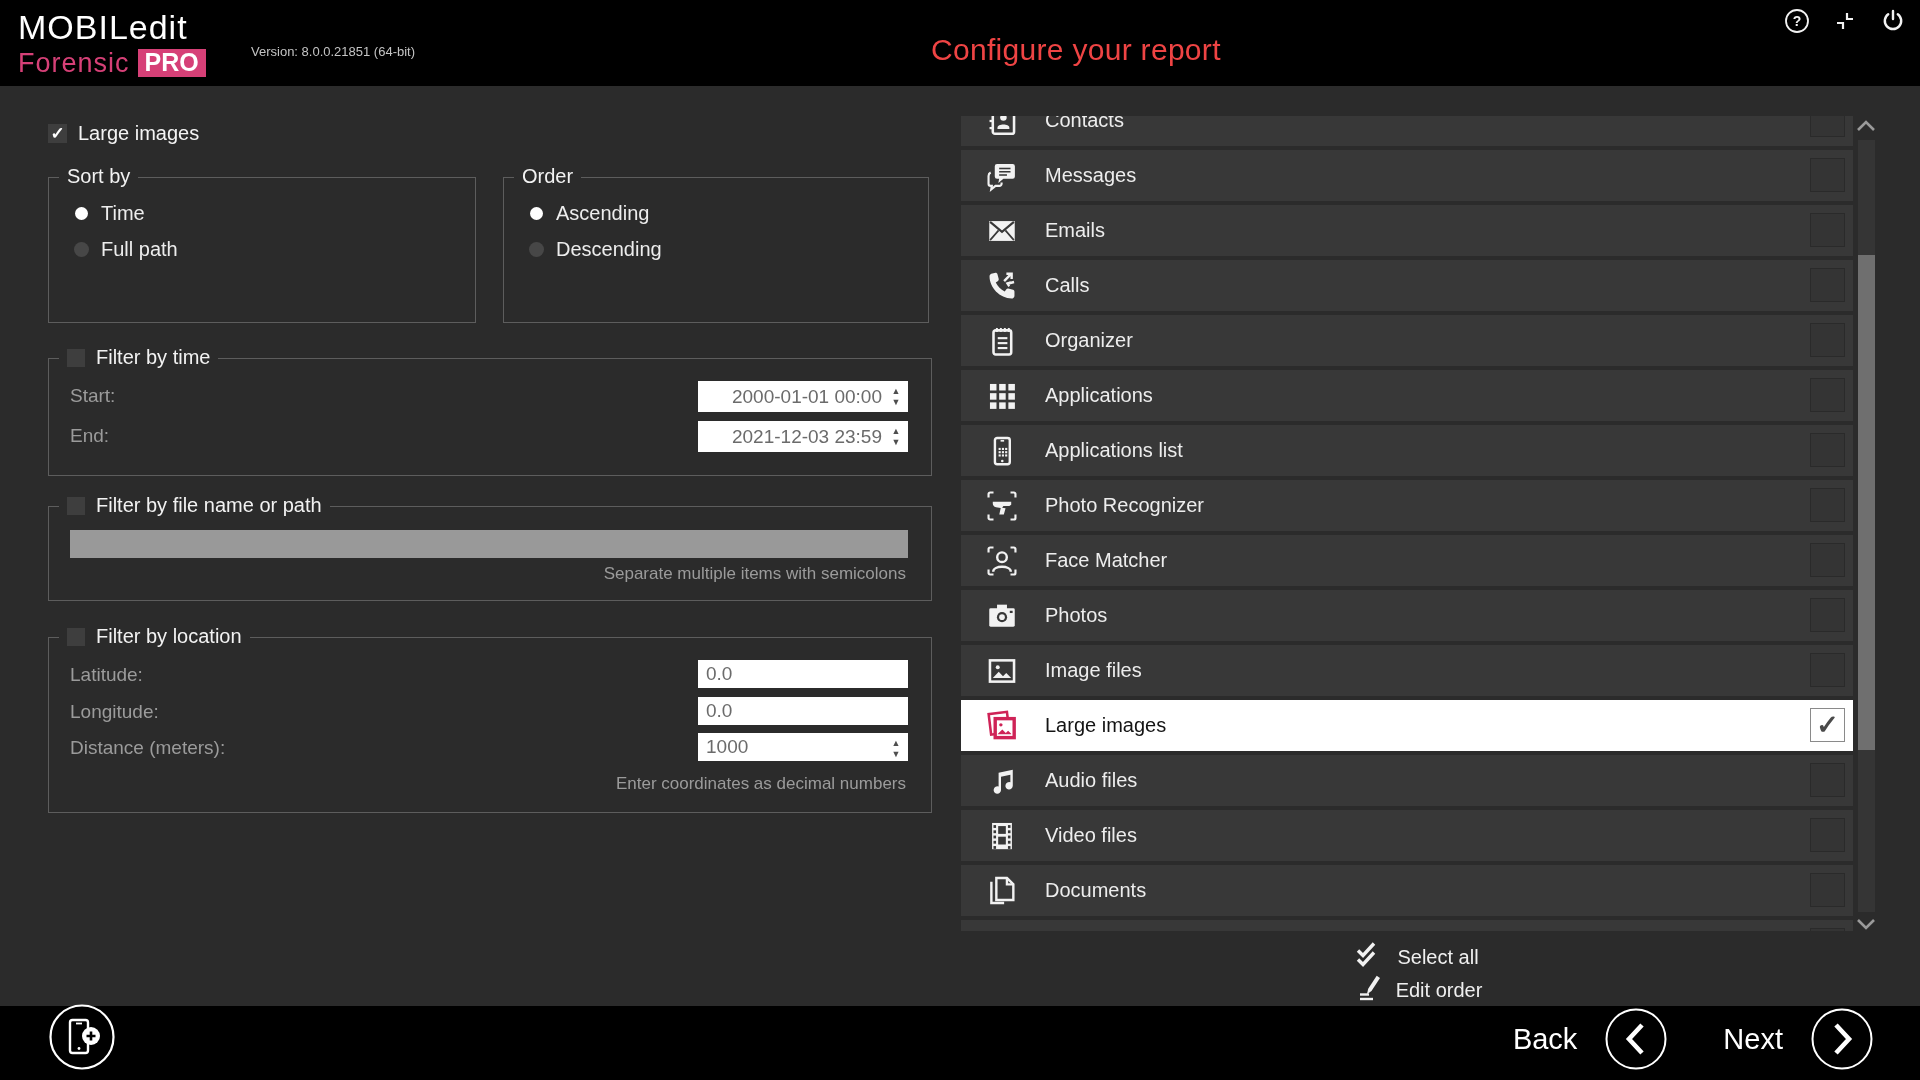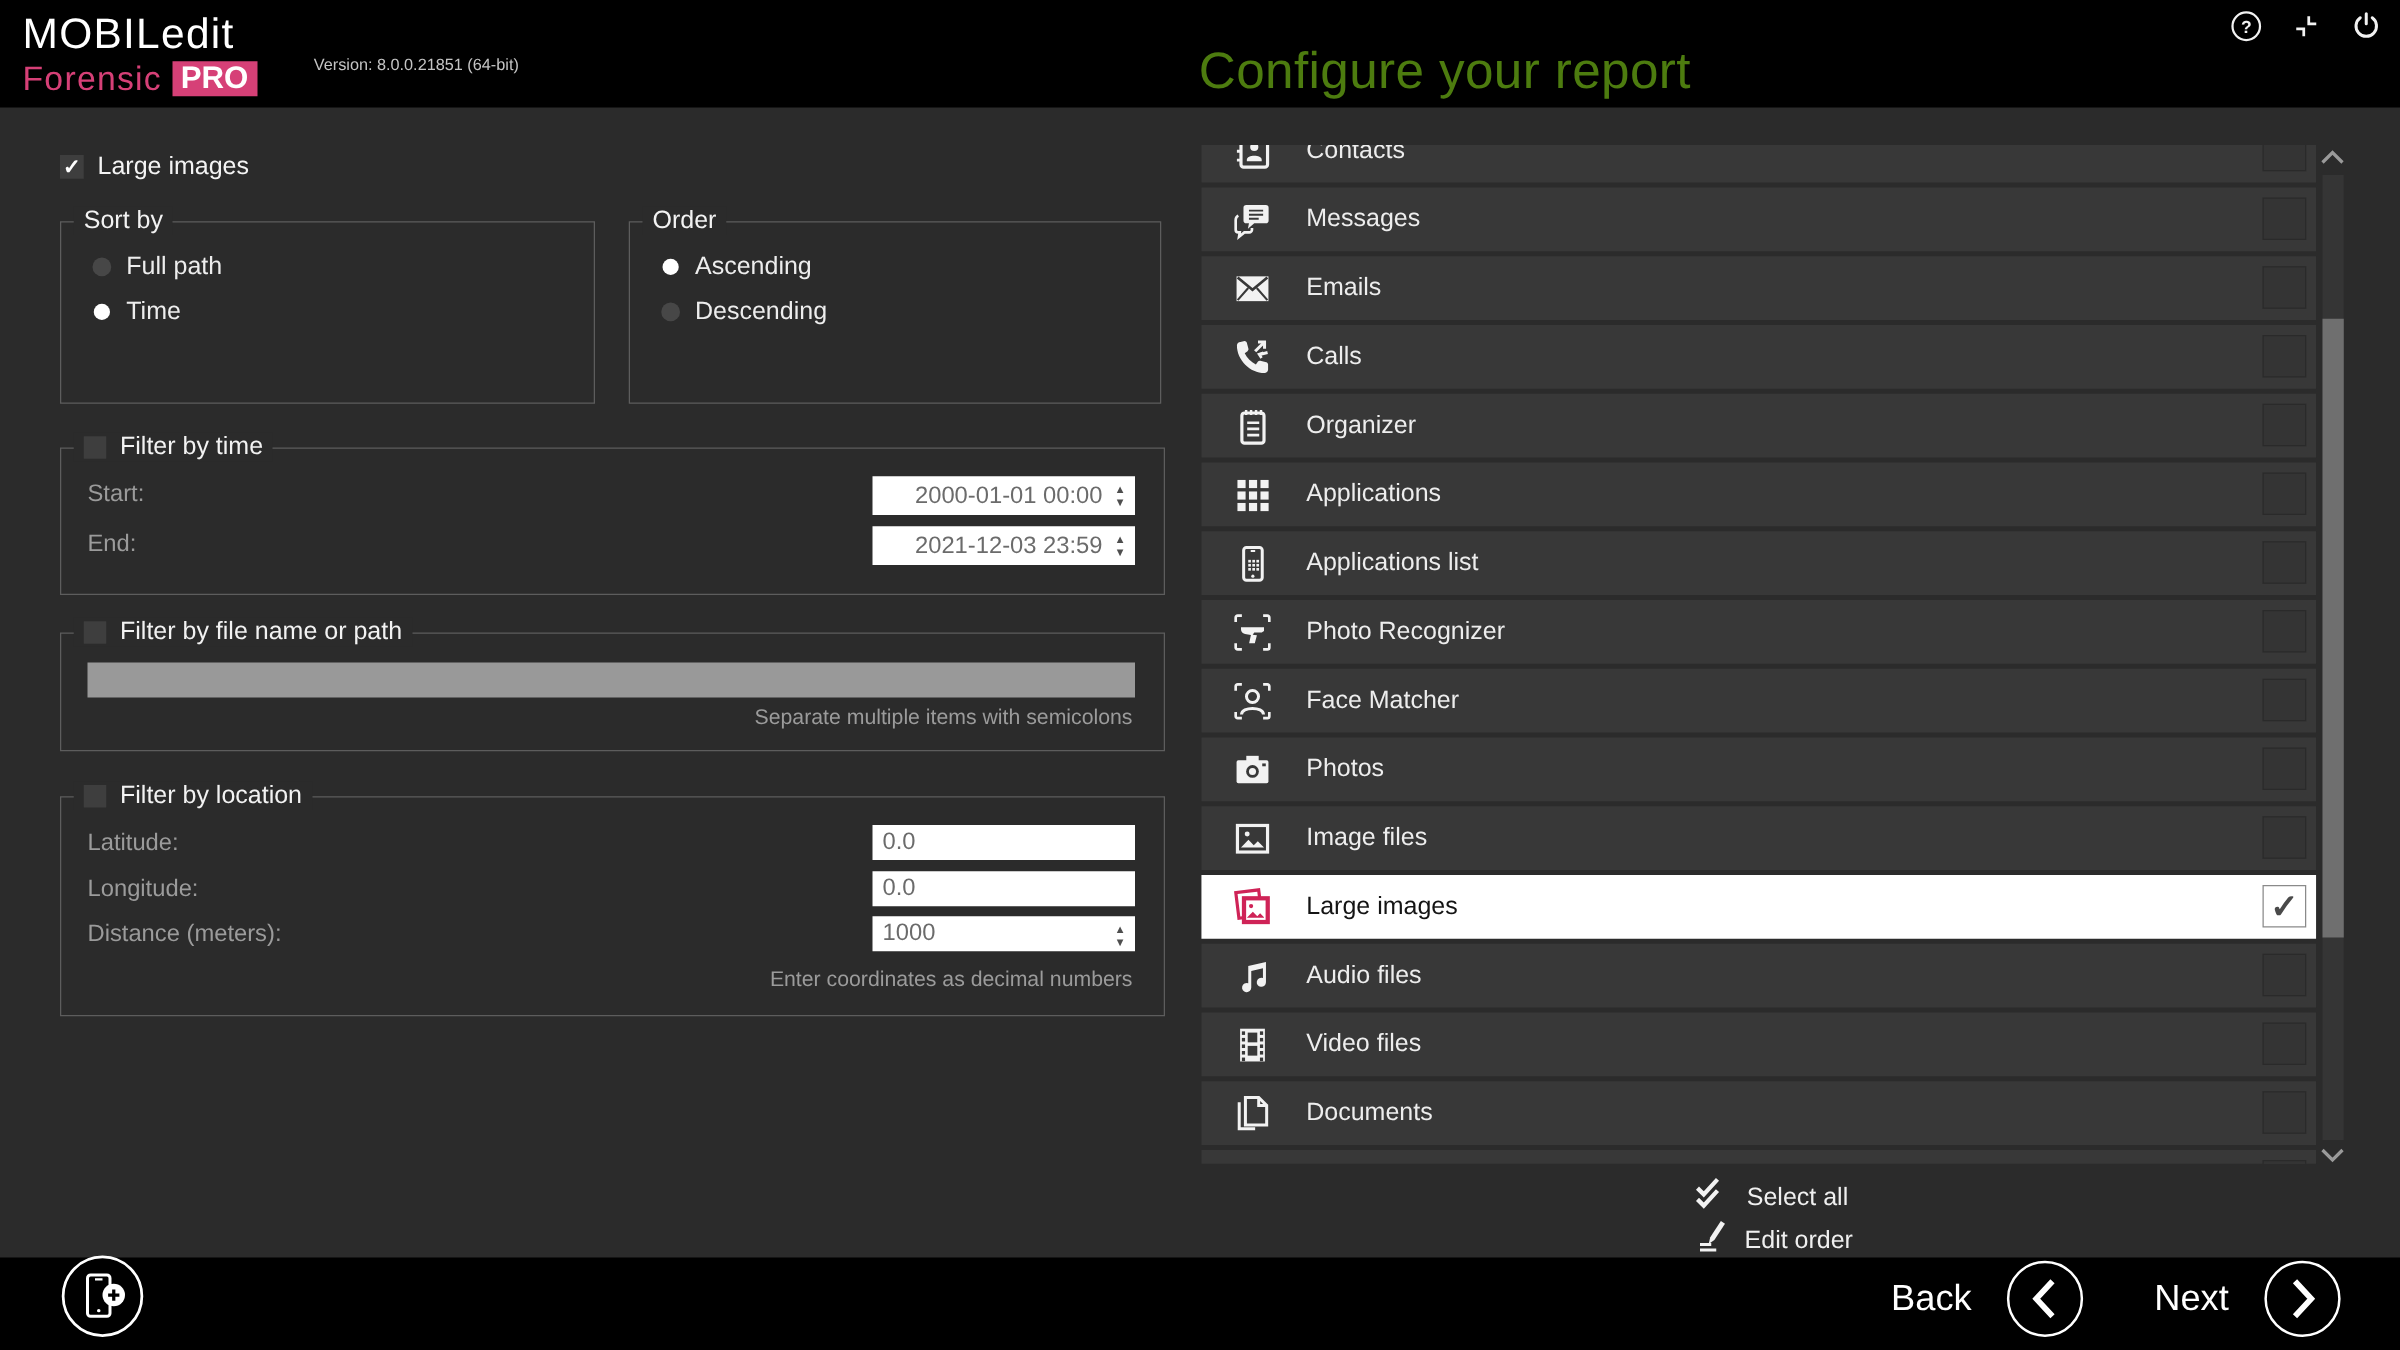--- a/index.html
+++ b/index.html
@@ -7,21 +7,21 @@
   body { background:#2b2b2b; font-family:"Liberation Sans", sans-serif; color:#f0f0f0; position:relative; }
 
   
   .topbar { position:absolute; left:0; top:0; width:1920px; height:86px; background:#000; }
   .logo { position:absolute; left:18px; top:10px; line-height:1; }
   .logo-line1 { font-size:34px; font-weight:normal; color:#fff; letter-spacing:1px; }
   .logo-line2 { margin-top:5px; display:flex; align-items:center; }
   .logo-forensic { font-size:27px; color:#d64077; letter-spacing:1px; }
   .logo-pro { margin-left:8px; background:#d64077; color:#fff; font-size:25px; font-weight:bold; padding:1px 7px 2px 7px; }
   .version { position:absolute; left:251px; top:44px; font-size:13px; color:#c4c4c4; }
-  .page-title { position:absolute; left:959px; top:33px; font-size:41px; font-weight:normal; color:#4d7c0f; letter-spacing:0.3px; }
+  .page-title { position:absolute; left:931px; top:33px; font-size:30px; font-weight:normal; color:#ef4444; letter-spacing:0.3px; }
   .top-icons { position:absolute; right:14px; top:8px; display:flex; gap:22px; align-items:center; }
   .top-icons svg { display:block; }
 
   
   .group { position:absolute; border:1px solid #5d5d5d; }
   .legend { position:absolute; top:-13px; left:10px; background:#2b2b2b; padding:0 8px; font-size:20px; color:#f2f2f2; display:flex; align-items:center; gap:11px; white-space:nowrap; }
   .cb { width:19px; height:19px; background:#3e3e3e; display:inline-flex; align-items:center; justify-content:center; flex:0 0 auto; }
   .cb .mark { color:#fff; font-size:17px; font-weight:bold; line-height:1; }
   .toplevel-cb { position:absolute; left:48px; top:122px; display:flex; align-items:center; gap:11px; font-size:20px; color:#f4f4f4; }
 
@@ -109,26 +109,26 @@
     </span>
   <span>Large images</span>
 </div>
 
 <div class="group" style="left:48px; top:177px; width:428px; height:146px;">
   <div class="legend">
       <span>Sort by</span>
     </div>
   <div style="padding-top:10px;">
       <div class="radio-row">
+        <span class="radio sel"></span>
+        <span>Time</span>
+      </div>
+      <div class="radio-row">
         <span class="radio"></span>
         <span>Full path</span>
-      </div>
-      <div class="radio-row">
-        <span class="radio sel"></span>
-        <span>Time</span>
       </div>
     </div>
 </div>
 
 <div class="group" style="left:503px; top:177px; width:426px; height:146px;">
   <div class="legend">
       <span>Order</span>
     </div>
   <div style="padding-top:10px;">
       <div class="radio-row">

